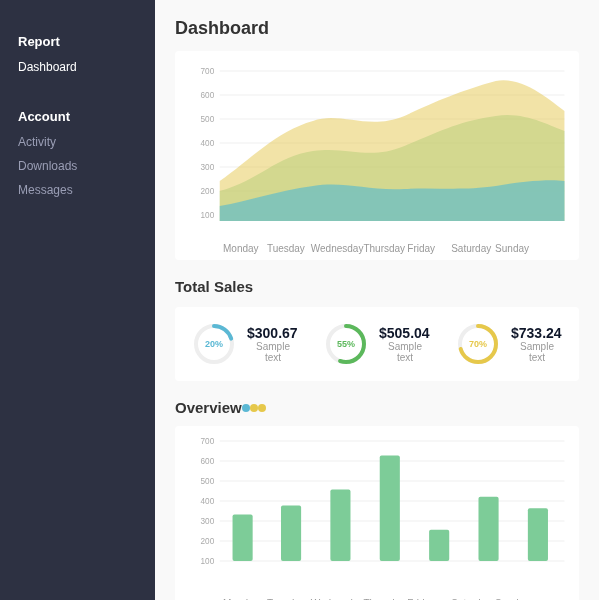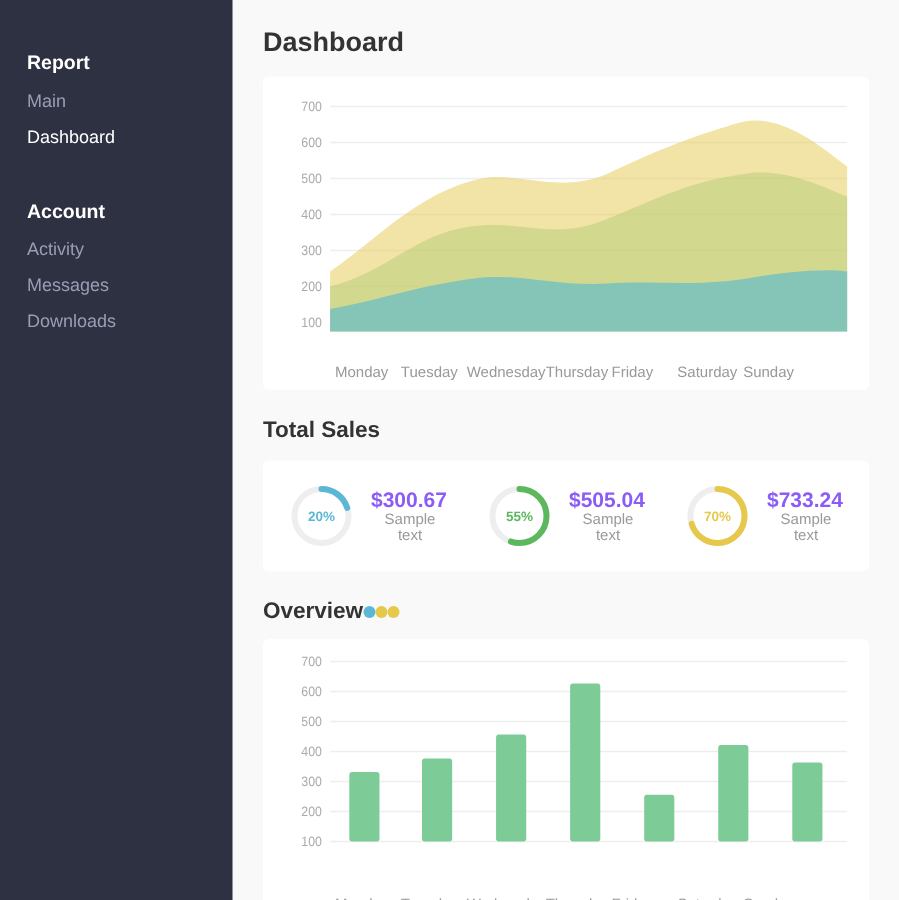--- a/index.html
+++ b/index.html
@@ -111,21 +111,21 @@
       position: absolute;
       top: 50%;
       left: 50%;
       transform: translate(-50%, -50%);
       font-size: 9px;
       font-weight: 600;
     }
     .sales-info .amount {
       font-size: 14px;
       font-weight: 700;
-      color: #8b5cf6;
+      color: #0f172a;
     }
     .sales-info .label {
       font-size: 10px;
       color: #999;
       text-align: center;
     }
 
     
     .overview-header {
       display: flex;
@@ -147,27 +147,26 @@
       width: 100%;
       height: 160px;
       display: block;
     }
   </style>
 </head>
 <body>
 
 <div class="sidebar">
   <div class="sidebar-section-title">Report</div>
-  <div class="sidebar-item">Main</div>
   <div class="sidebar-item active">Dashboard</div>
 
   <div class="sidebar-section-title" style="margin-top:16px;">Account</div>
   <div class="sidebar-item">Activity</div>
+  <div class="sidebar-item">Downloads</div>
   <div class="sidebar-item">Messages</div>
-  <div class="sidebar-item">Downloads</div>
 </div>
 
 <div class="main-content">
 
   <div class="page-title">Dashboard</div>
 
   <div class="chart-container">
     <div class="chart-area">
       <svg viewBox="0 0 420 180" preserveAspectRatio="none">
 

